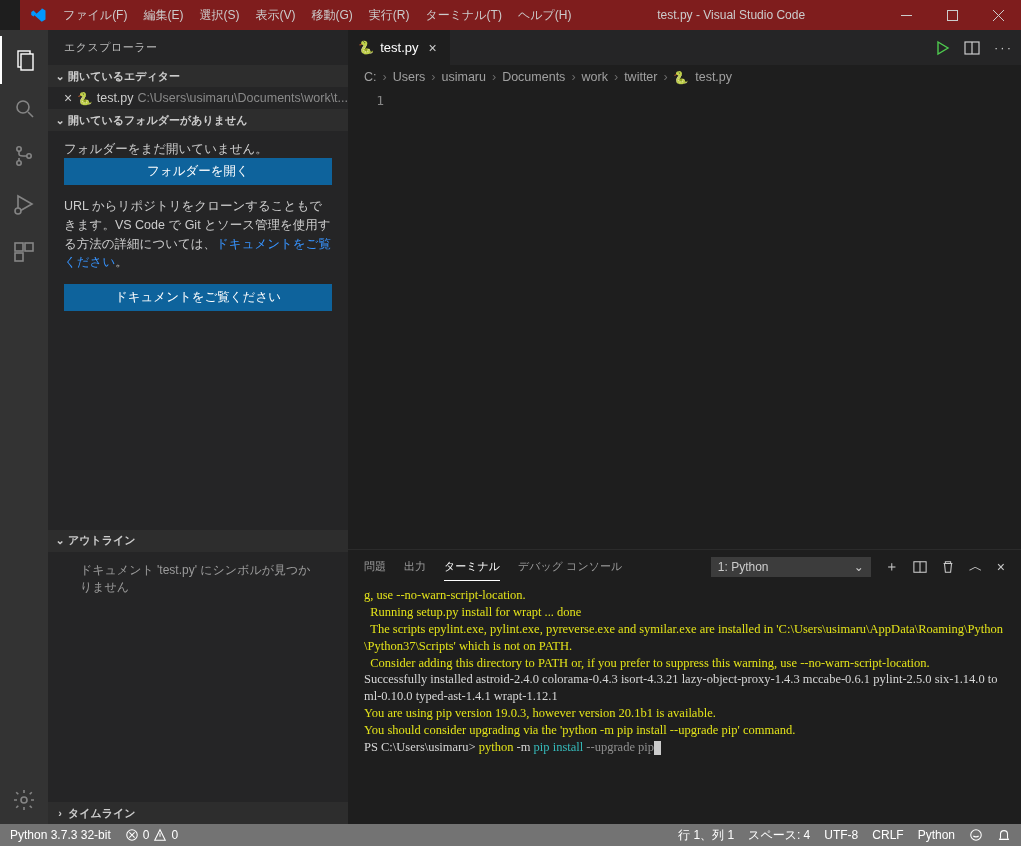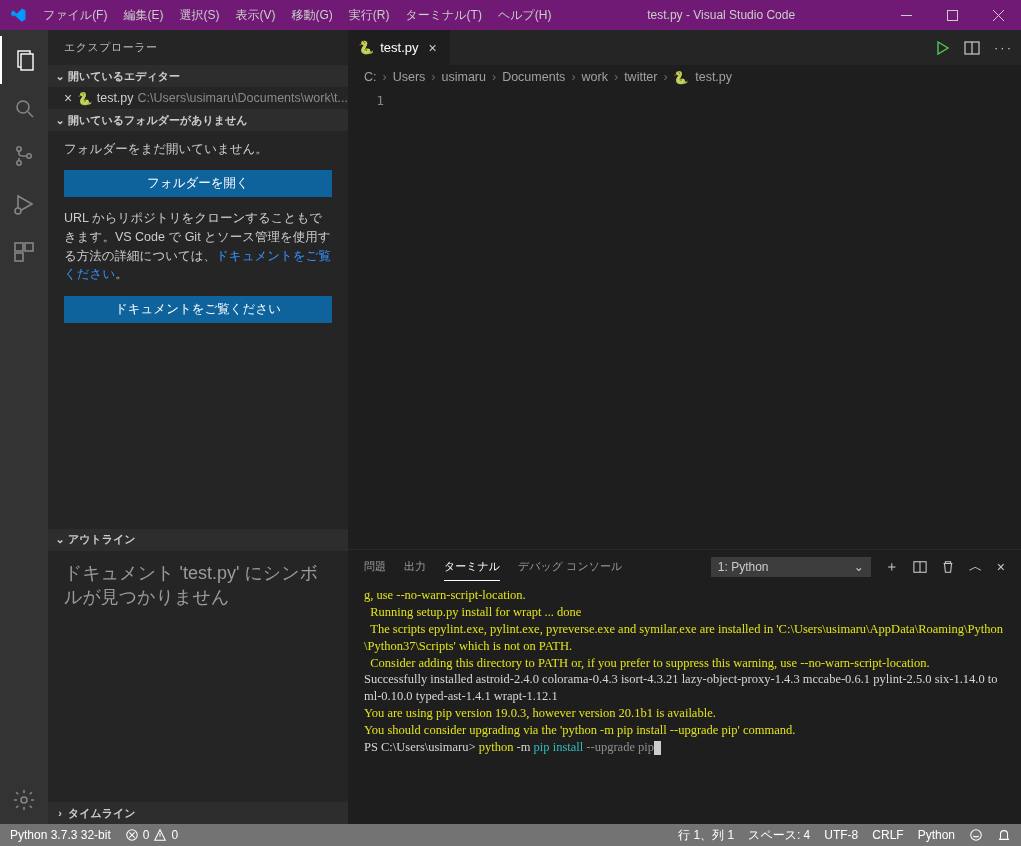--- a/index.html
+++ b/index.html
@@ -9,25 +9,26 @@
     background: #1e1e1e;
     color: #cccccc;
     width: 1021px;
     height: 846px;
     overflow: hidden;
     display: flex;
     flex-direction: column;
   }
   .titlebar {
     height: 30px;
-    background: #701a75;
+    background: #7f1d1d;
     display: flex;
     align-items: center;
     color: #cccccc;
     font-size: 12px;
+    margin-left: 20px;
   }
   .titlebar .vscode-icon {
     width: 35px; display: flex; justify-content: center; align-items: center;
   }
   .menubar { display: flex; height: 100%; }
   .menubar .menu-item { padding: 0 8px; display: flex; align-items: center; cursor: pointer; }
   .titlebar .title { flex: 1; text-align: center; color: #cccccc; }
   .win-controls { display: flex; height: 100%; }
   .win-controls .wc { width: 46px; display: flex; align-items: center; justify-content: center; cursor: pointer; }
   .main { flex: 1; display: flex; min-height: 0; }
@@ -42,29 +43,29 @@
     width: 300px; background: #252526; display: flex; flex-direction: column;
     min-height: 0;
   }
   .sidebar-title { height: 35px; display: flex; align-items: center; padding: 0 16px; font-size: 11px; color: #bbbbbb; letter-spacing: 0.5px; }
   .section-header { height: 22px; background: #2d2d2d; display: flex; align-items: center; padding: 0 4px; font-size: 11px; font-weight: 600; color: #cccccc; cursor: pointer; }
   .section-header .chev { width: 16px; text-align: center; }
   .open-editor-row { height: 22px; display: flex; align-items: center; padding-left: 16px; font-size: 12.5px; color: #cccccc; cursor: pointer; gap: 4px; white-space: nowrap; overflow: hidden; }
   .open-editor-row .close { width: 16px; color: #cccccc; font-size: 14px; }
   .open-editor-row .path { color: #8a8a8a; }
   .nofolder { padding: 10px 16px; font-size: 12.5px; color: #cccccc; }
-  .nofolder-text { margin-bottom: 12px; }
+  .nofolder-text { }
   .primary-btn {
     background: #0e639c; color: #ffffff; text-align: center; padding: 5px 0;
     font-size: 12.5px; cursor: pointer; margin: 0 0 12px 0;
   }
   .nofolder .desc { line-height: 1.5; }
   .nofolder .link { color: #3794ff; cursor: pointer; }
   .sidebar-flex { flex: 1; }
-  .outline-body { padding: 10px 16px; color: #9b9b9b; font-size: 18px; }
+  .outline-body { padding: 10px 32px; color: #9b9b9b; font-size: 12px; }
   .editor-area { flex: 1; display: flex; flex-direction: column; min-width: 0; }
   .tabs-row { height: 35px; background: #252526; display: flex; align-items: stretch; }
   .tab {
     background: #1e1e1e; color: #ffffff; display: flex; align-items: center;
     padding: 0 10px; gap: 6px; font-size: 13px; min-width: 100px;
     border-right: 1px solid #252526; cursor: pointer;
   }
   .tab .tab-close { color: #cccccc; font-size: 14px; width: 16px; text-align: center; }
   .tabs-right { margin-left: auto; display: flex; align-items: center; padding: 0 8px; gap: 14px; }
   .tabs-right .icon { color: #cccccc; cursor: pointer; }

